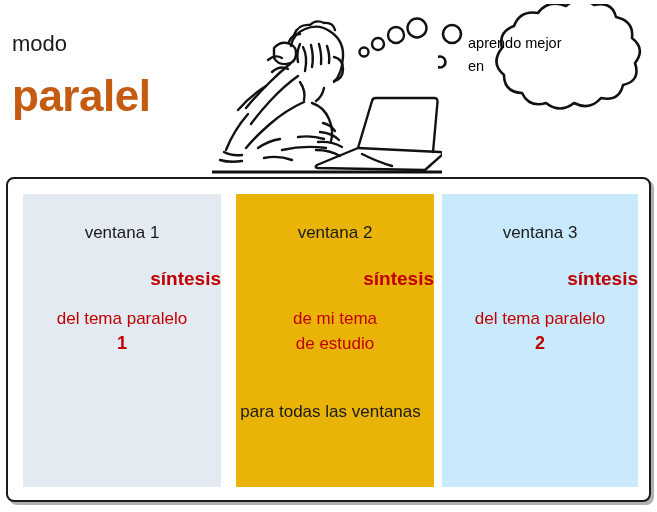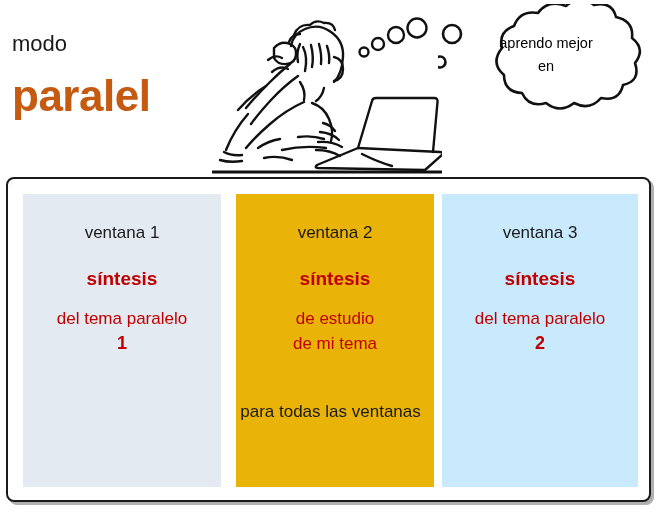--- a/index.html
+++ b/index.html
@@ -57,21 +57,20 @@
     left: 438px;
     top: 4px;
     width: 216px;
     height: 125px;
   }
   #bubble-text {
     position: absolute;
     left: 468px;
     top: 32px;
     width: 156px;
-    text-align: center;
     font-size: 14.5px;
     line-height: 23px;
     color: #000000;
   }
 
   
   #windows-panel {
     position: absolute;
     left: 6px;
     top: 177px;
@@ -101,20 +100,21 @@
     font-size: 17px;
     line-height: 22px;
     color: #1a1a1a;
   }
   .window-synthesis {
     margin-top: 23px;
     font-size: 19px;
     line-height: 24px;
     font-weight: bold;
     color: #C00000;
+    text-align: right;
   }
   .window-detail {
     margin-top: 15px;
     font-size: 17px;
     line-height: 25px;
     color: #C00000;
   }
   .window-detail .emph {
     display: block;
     font-weight: bold;
@@ -238,22 +238,22 @@
     <div class="window-detail">
       <span>del tema paralelo</span>
       <span class="emph">1</span>
     </div>
   </div>
 
   <div class="window-col" id="window-col-2">
     <div class="window-title">ventana 2</div>
     <div class="window-synthesis">síntesis</div>
     <div class="window-detail">
+      <span>de mi tema</span>
       <span style="display:block">de estudio</span>
-      <span>de mi tema</span>
     </div>
   </div>
 
   <div class="window-col" id="window-col-3">
     <div class="window-title">ventana 3</div>
     <div class="window-synthesis">síntesis</div>
     <div class="window-detail">
       <span>del tema paralelo</span>
       <span class="emph">2</span>
     </div>

